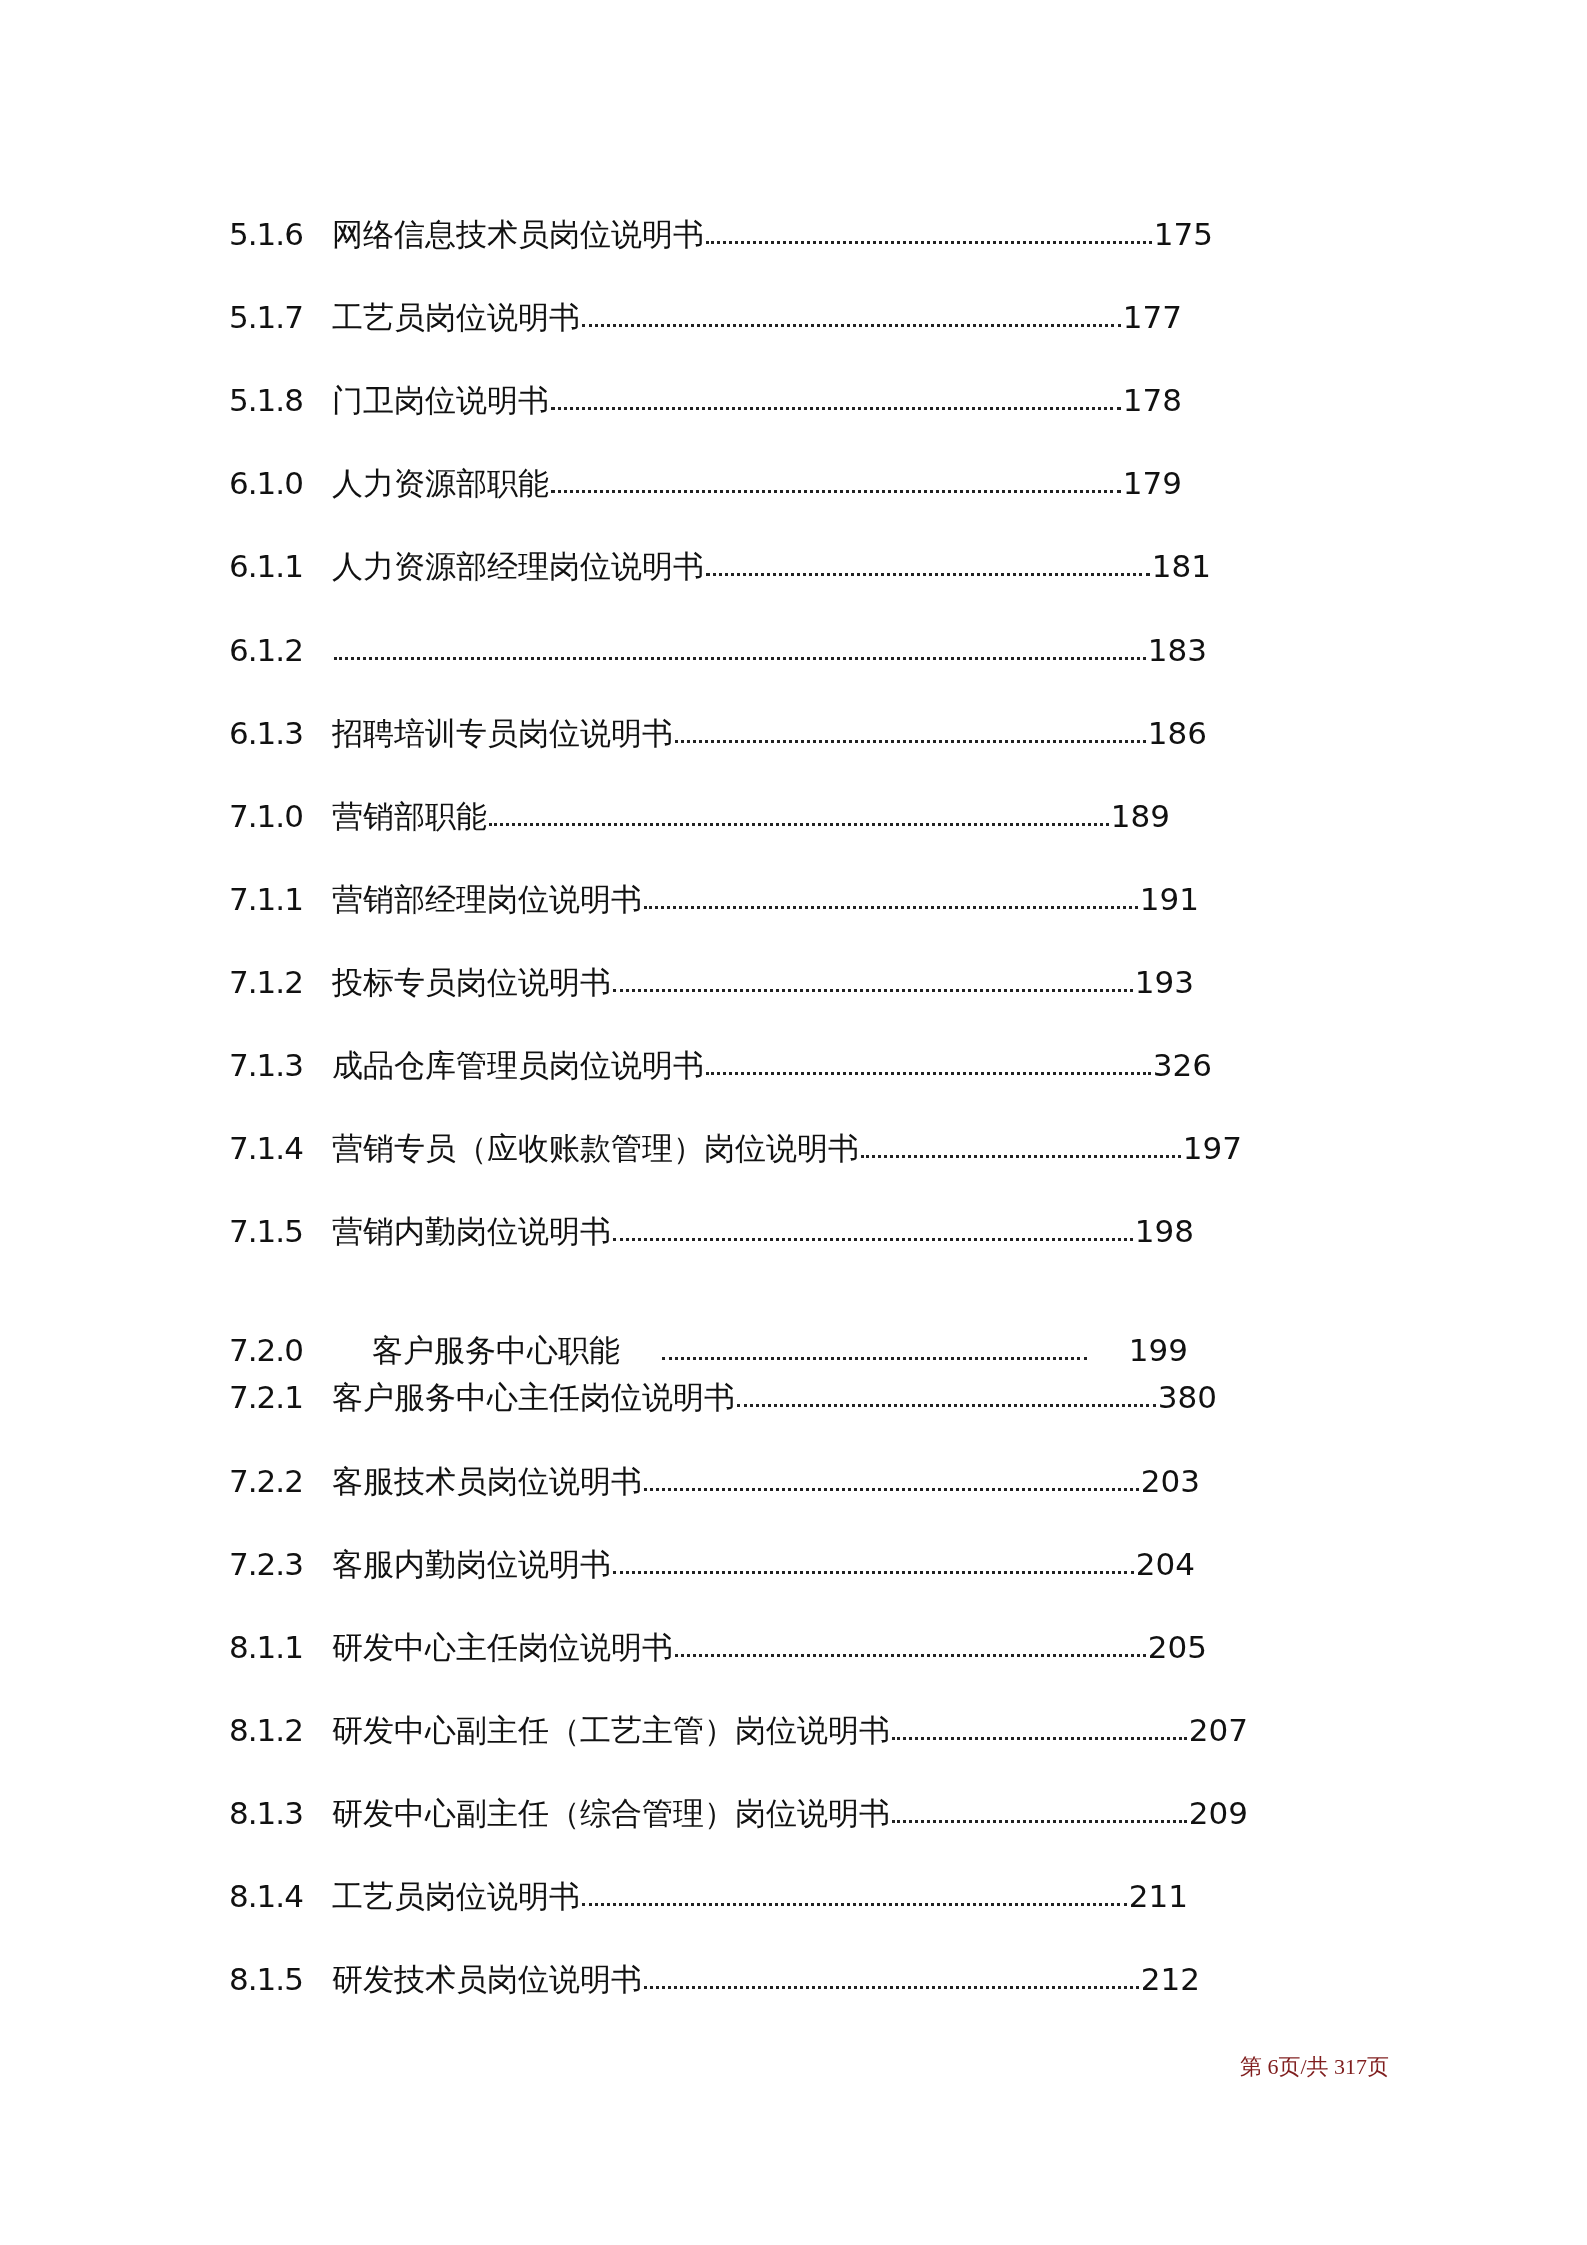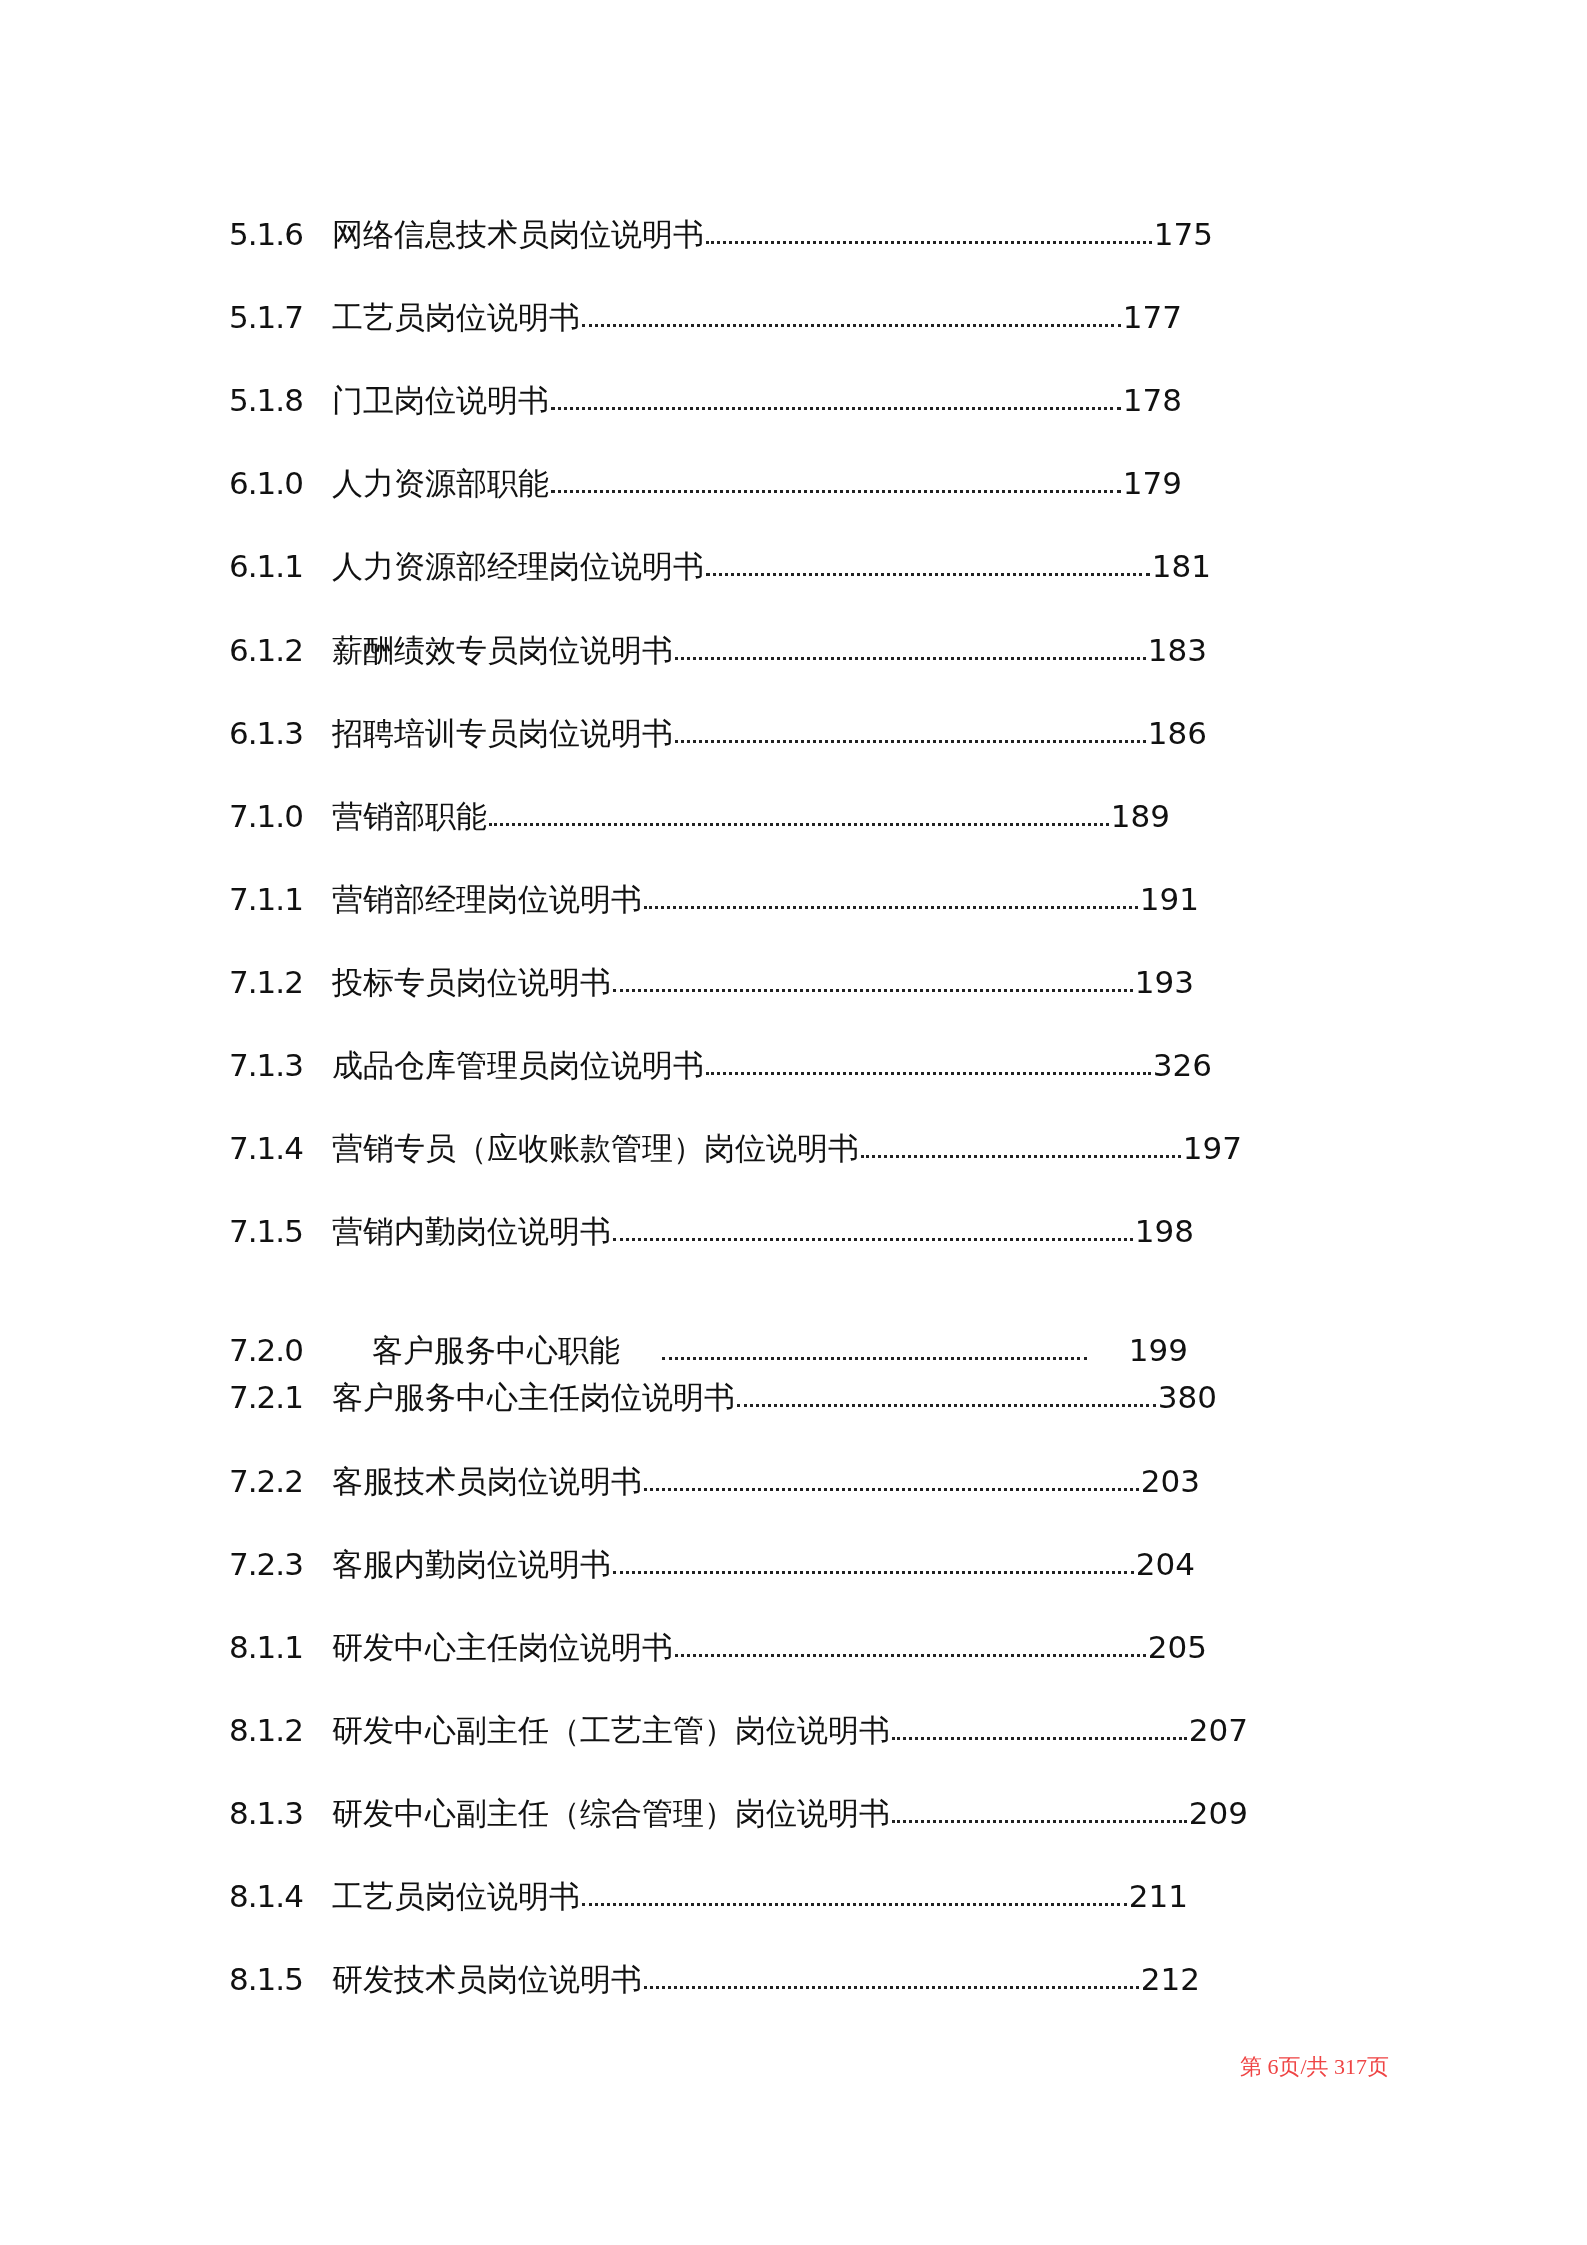--- a/index.html
+++ b/index.html
@@ -8,21 +8,21 @@
   .toc { position: absolute; left: 0; top: 0; width: 1587px; height: 2245px; }
   .toc-row { position: absolute; left: 229px; height: 44px; display: flex; align-items: center;
              font-size: 31px; line-height: 44px; white-space: nowrap; }
   .toc-num { width: 103px; flex: none; letter-spacing: -1px; }
   .toc-title { flex: none; }
   .toc-leader { flex: 1 1 auto; overflow: hidden; height: 44px; position: relative; margin: 0 2px; }
   .toc-leader::before { content: ""; position: absolute; left: 0; right: 0; bottom: 12px;
                         border-bottom: 3px dotted #222; }
   .toc-page { flex: none; text-align: right; }
   .footer { position: absolute; left: 1240px; top: 2052px; font-family: "Liberation Serif", "DejaVu Serif", serif;
-            font-size: 22px; color: #ef4444; white-space: pre; }
+            font-size: 22px; color: #7f1d1d; white-space: pre; }
 </style>
 </head>
 <body>
 
 <div class="toc" id="toc">
     <div class="toc-row" style="top: 212px; width: 984px;">
     <span class="toc-num">5.1.6</span>
     <span class="toc-title">网络信息技术员岗位说明书</span>
     <span class="toc-leader"></span>
     <span class="toc-page">175</span>
@@ -46,21 +46,20 @@
     <span class="toc-page">179</span>
   </div>
     <div class="toc-row" style="top: 544.4px; width: 982px;">
     <span class="toc-num">6.1.1</span>
     <span class="toc-title">人力资源部经理岗位说明书</span>
     <span class="toc-leader"></span>
     <span class="toc-page">181</span>
   </div>
     <div class="toc-row" style="top: 627.5px; width: 978px;">
     <span class="toc-num">6.1.2</span>
-    <span class="toc-title">薪酬绩效专员岗位说明书</span>
     <span class="toc-leader"></span>
     <span class="toc-page">183</span>
   </div>
     <div class="toc-row" style="top: 710.6px; width: 978px;">
     <span class="toc-num">6.1.3</span>
     <span class="toc-title">招聘培训专员岗位说明书</span>
     <span class="toc-leader"></span>
     <span class="toc-page">186</span>
   </div>
     <div class="toc-row" style="top: 793.7px; width: 941px;">

